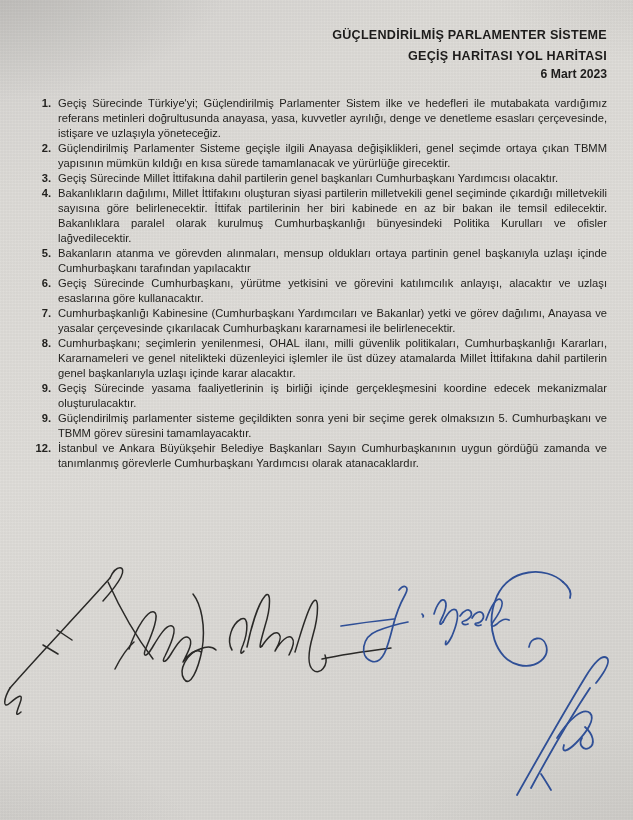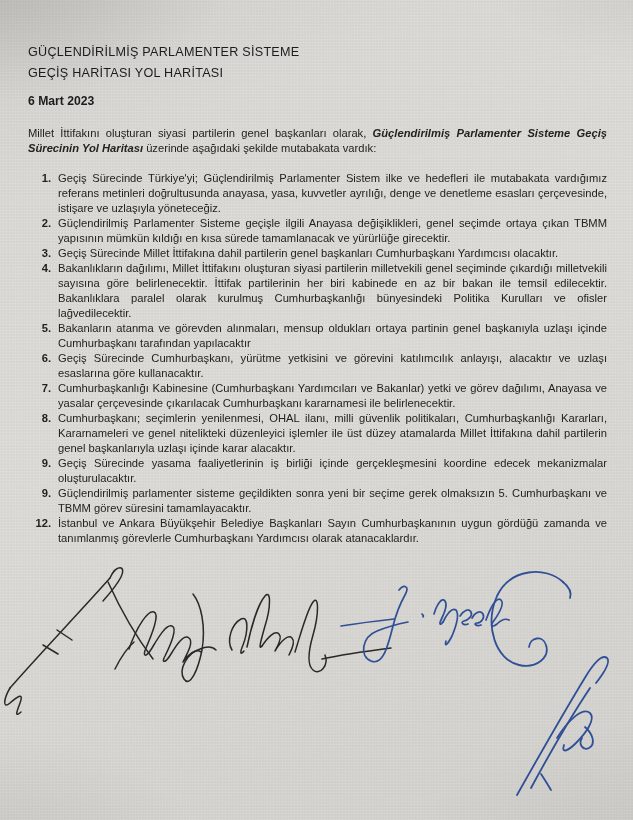--- a/index.html
+++ b/index.html
@@ -14,25 +14,25 @@
       radial-gradient(420px 220px at -4% -4%, rgba(40,40,38,0.16), rgba(0,0,0,0) 62%),
       radial-gradient(300px 160px at 104% -4%, rgba(40,40,38,0.07), rgba(0,0,0,0) 60%),
       radial-gradient(380px 200px at -4% 104%, rgba(40,40,38,0.08), rgba(0,0,0,0) 60%),
       radial-gradient(420px 220px at 104% 104%, rgba(40,40,38,0.06), rgba(0,0,0,0) 60%),
       repeating-linear-gradient(0deg, rgba(255,255,255,0.028) 0 1px, rgba(0,0,0,0.016) 1px 3px),
       repeating-linear-gradient(90deg, rgba(255,255,255,0.022) 0 1px, rgba(0,0,0,0.012) 1px 3px),
       linear-gradient(157deg, #d3d1ce 0%, #dcdad6 18%, #dedcd8 45%, #d9d7d3 72%, #d4d2ce 100%);
   }
   .content{position:relative;padding:25px 26px 0 28px;}
   .title{
-    text-align:left;font-weight:normal;font-size:12.6px;line-height:21px;
-    letter-spacing:0.25px;color:#1d1c1b;margin-top:17px;
+    text-align:right;font-weight:bold;font-size:12.6px;line-height:21px;
+    letter-spacing:0.25px;color:#1d1c1b;
   }
   .date{
-    text-align:left;font-weight:bold;font-size:12.2px;margin-top:10px;color:#1d1c1b;
+    text-align:right;font-weight:bold;font-size:12.2px;color:#1d1c1b;
   }
   .intro{
     margin-top:18px;font-size:11.2px;line-height:15px;
     text-align:justify;text-justify:inter-word;color:#23221f;
   }
   .intro .emph{font-weight:bold;font-style:italic;}
   .list{margin-top:15px;}
   .item{display:flex;align-items:flex-start;}
   .item .num{
     flex:0 0 30px;text-align:right;font-weight:bold;
@@ -53,21 +53,20 @@
 <body>
 
 <div class="page">
   <div class="content">
     <div class="title">
       <div>GÜÇLENDİRİLMİŞ PARLAMENTER SİSTEME</div>
       <div>GEÇİŞ HARİTASI YOL HARİTASI</div>
     </div>
     <div class="date">6 Mart 2023</div>
 
-    <div class="intro"><span>Millet İttifakını oluşturan siyasi partilerin genel başkanları olarak, </span><span class="emph">Güçlendirilmiş Parlamenter Sisteme Geçiş Sürecinin Yol Haritası</span><span> üzerinde aşağıdaki şekilde mutabakata vardık:</span></div>
 
     <div class="list">
       <div class="item">
         <div class="num">1.</div>
         <div class="txt">Geçiş Sürecinde Türkiye'yi; Güçlendirilmiş Parlamenter Sistem ilke ve hedefleri ile mutabakata vardığımız referans metinleri doğrultusunda anayasa, yasa, kuvvetler ayrılığı, denge ve denetleme esasları çerçevesinde, istişare ve uzlaşıyla yöneteceğiz.</div>
       </div>
       <div class="item">
         <div class="num">2.</div>
         <div class="txt">Güçlendirilmiş Parlamenter Sisteme geçişle ilgili Anayasa değişiklikleri, genel seçimde ortaya çıkan TBMM yapısının mümkün kıldığı en kısa sürede tamamlanacak ve yürürlüğe girecektir.</div>
       </div>

